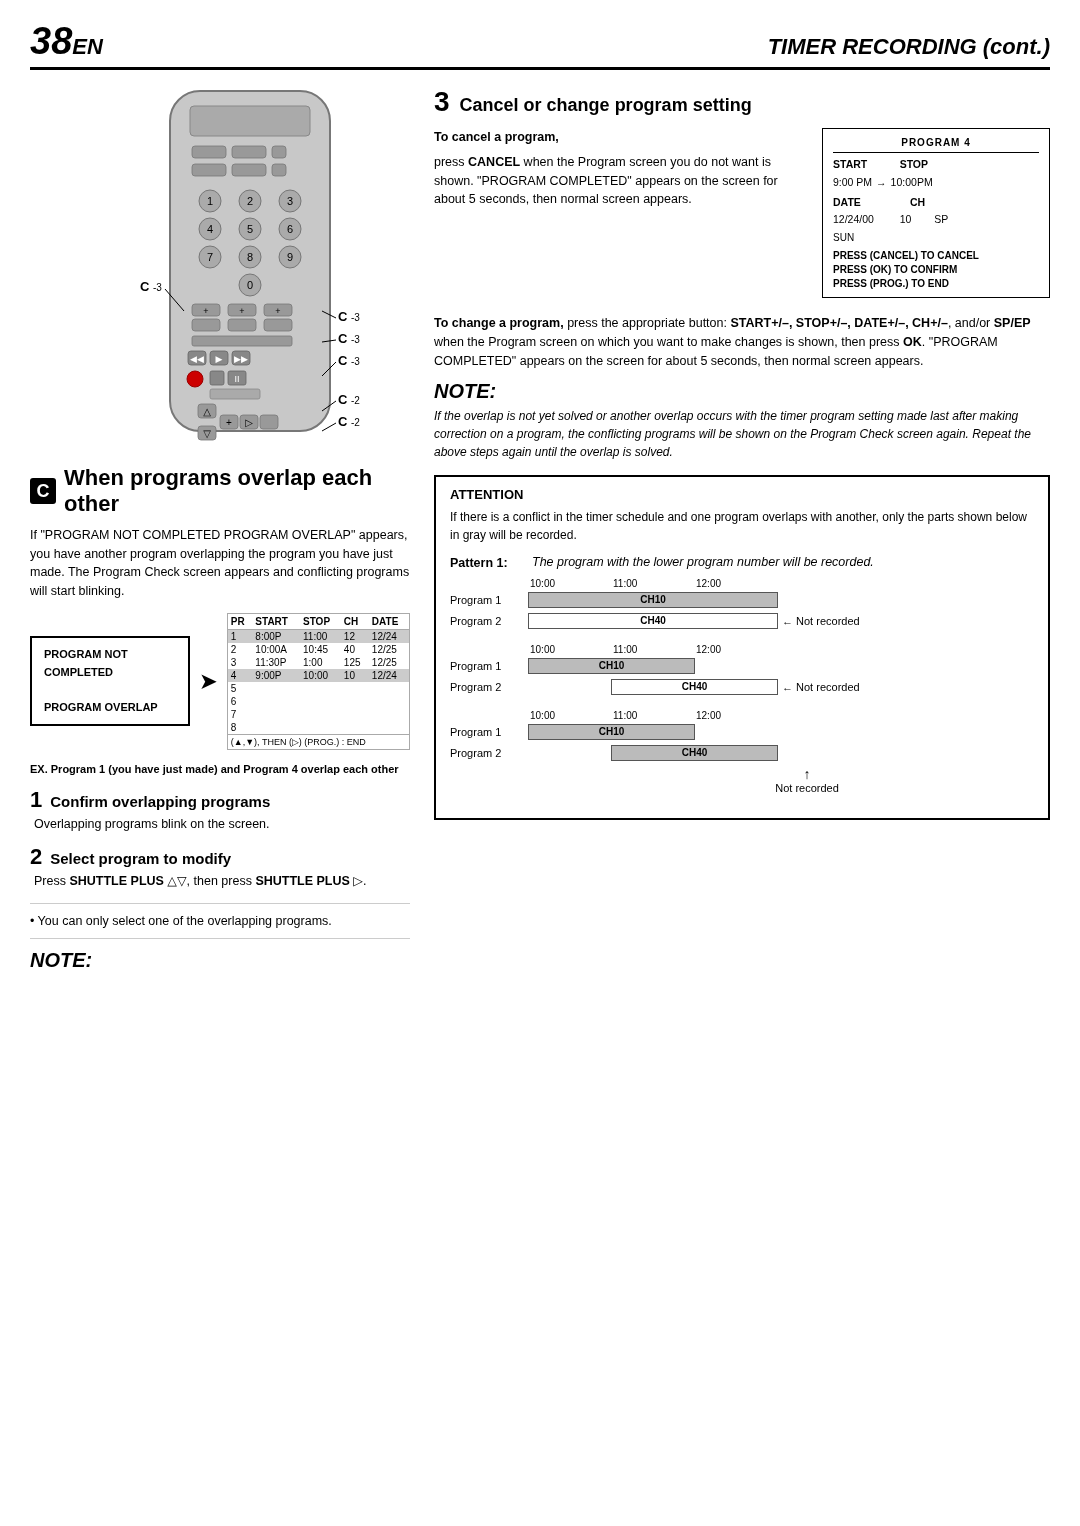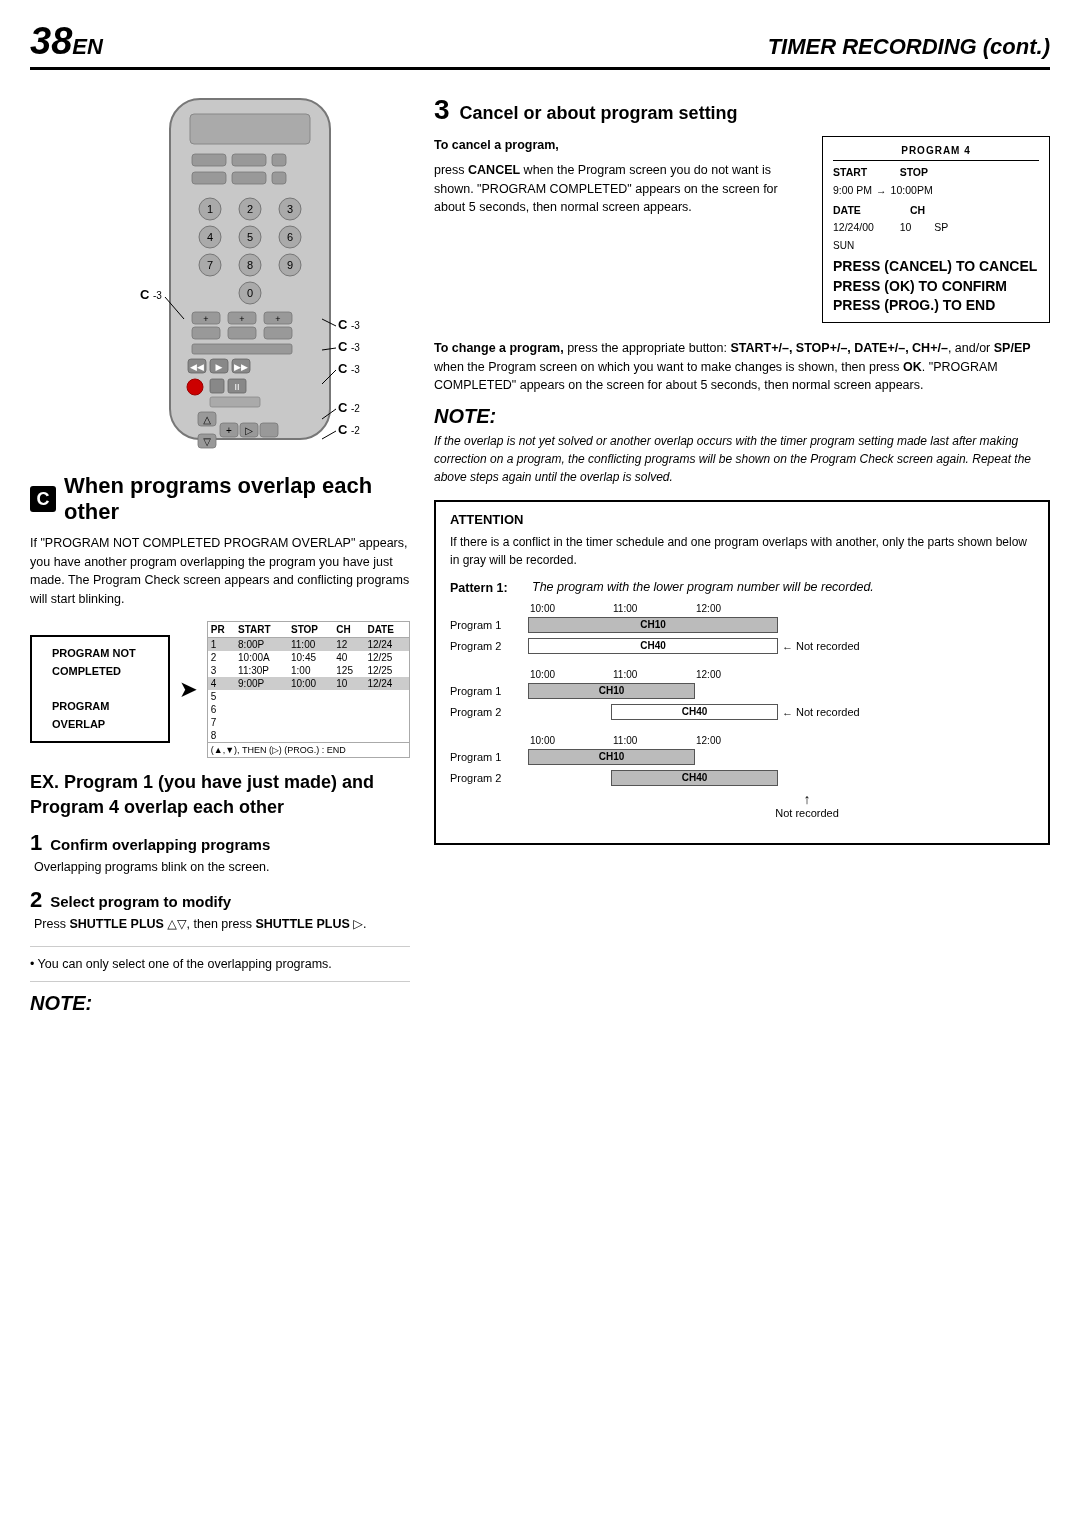--- a/index.html
+++ b/index.html
@@ -17,21 +17,21 @@
       padding: 20px 30px;
       position: relative;
     }
     
     .header {
       display: flex;
       justify-content: space-between;
       align-items: baseline;
       border-bottom: 3px solid #000;
       padding-bottom: 4px;
-      margin-bottom: 24px;
+      margin-bottom: 16px;
     }
 
     
     .main-content {
       display: flex;
       gap: 24px;
     }
     .left-col {
       width: 380px;
       flex-shrink: 0;
@@ -81,24 +81,24 @@
 
     
     .program-overlap-box {
       display: flex;
       gap: 10px;
       margin: 12px 0;
       align-items: center;
     }
     .prog-not-completed-box {
       border: 2px solid #000;
-      padding: 8px 20px;
+      padding: 8px 12px;
       font-size: 11px;
       font-weight: bold;
-      width: 140px;
+      width: 160px;
       line-height: 1.6;
     }
     .arrow-right {
       font-size: 20px;
       font-weight: bold;
     }
     .prog-table-box {
       border: 1px solid #aaa;
       font-size: 10px;
       flex: 1;
@@ -116,21 +116,21 @@
     }
     .prog-table-box td {
       padding: 1px 3px;
       font-size: 10px;
     }
     .prog-table-box tr.highlight {
       background: #ccc;
     }
 
     .ex-text {
-      font-size: 18px;
+      font-size: 11px;
       font-weight: bold;
       margin: 6px 0 12px 0;
       line-height: 1.4;
     }
 
     
     .step {
       margin-bottom: 12px;
     }
     .step-header {
@@ -215,21 +215,21 @@
     .prog4-title {
       text-align: center;
       font-weight: bold;
       font-size: 10px;
       border-bottom: 1px solid #000;
       margin-bottom: 4px;
       padding-bottom: 2px;
       letter-spacing: 1px;
     }
     .prog4-instruction {
-      font-size: 14px;
+      font-size: 10px;
       font-weight: bold;
       margin-top: 4px;
       line-height: 1.4;
     }
 
     .change-text {
       font-size: 12.5px;
       line-height: 1.5;
       margin-bottom: 10px;
     }
@@ -509,21 +509,21 @@
       <div class="note-block">
         <div class="note-title">NOTE:</div>
       </div>
 
     </div>
 
     <div class="right-col">
 
       <div class="section-3-heading">
         <span class="sec3-num">3</span>
-        <span class="sec3-title">Cancel or about program setting</span>
+        <span class="sec3-title">Cancel or change program setting</span>
       </div>
 
       <div class="cancel-area">
         <div class="cancel-text">
           <p style="margin-bottom:6px;"><strong>To cancel a program,</strong></p>
           <p>press <strong>CANCEL</strong> when the Program screen you do not want is shown. "PROGRAM COMPLETED" appears on the screen for about 5 seconds, then normal screen appears.</p>
         </div>
 
         <div class="prog4-box">
           <div class="prog4-title">PROGRAM 4</div>

